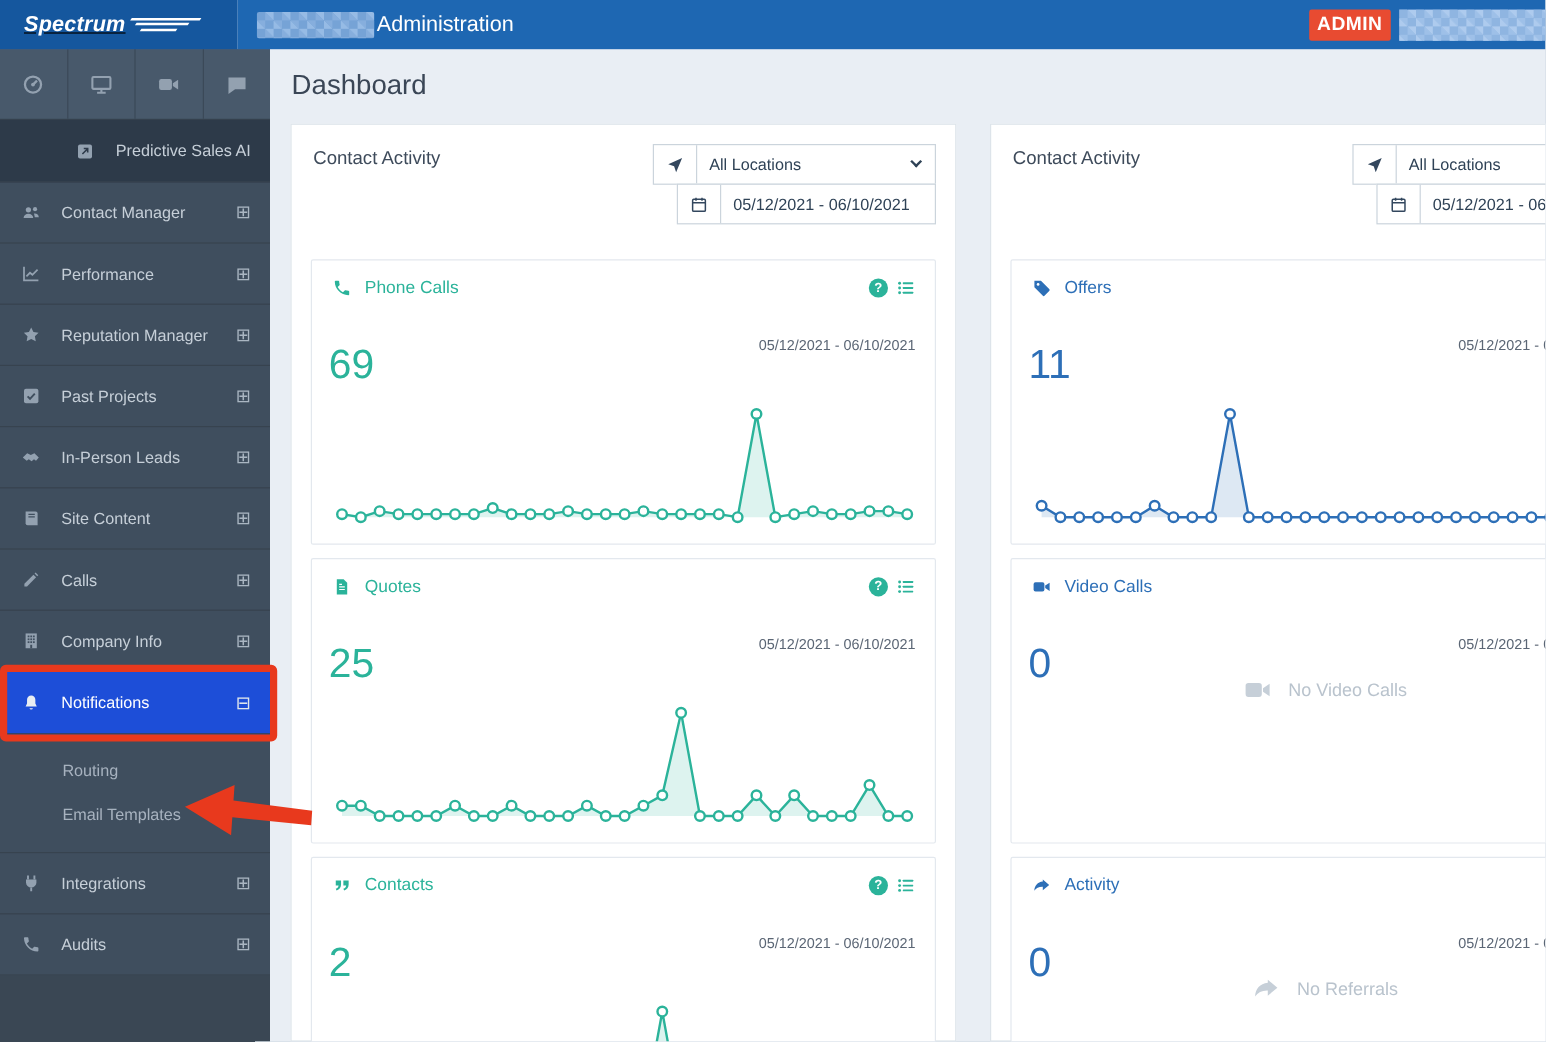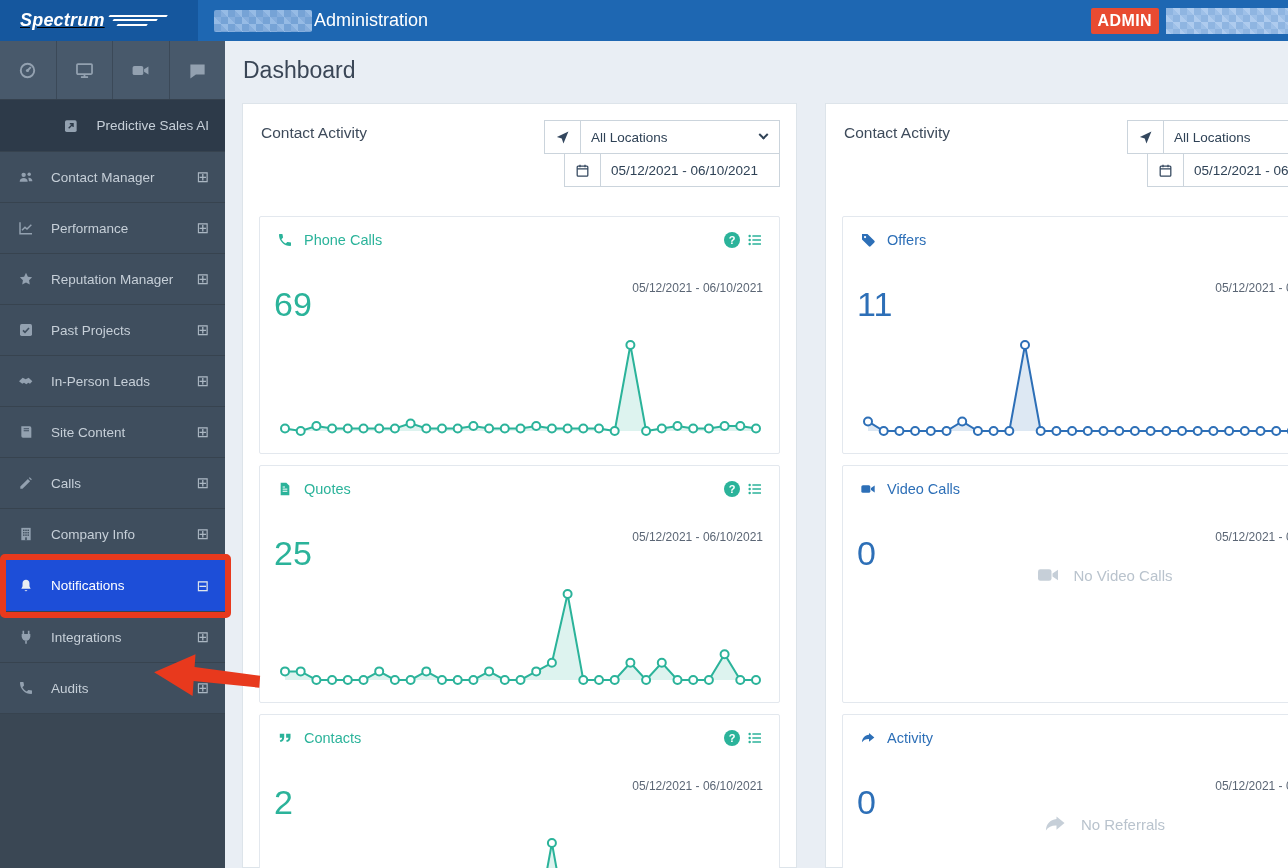--- a/index.html
+++ b/index.html
@@ -313,20 +313,24 @@
         </svg>
       <span class="nav-label">Company Info</span>
       <span class="nav-toggle">⊞</span>
     </div>
     <div class="nav-item nav-active">
       <svg>
           <use href="#i-bell"></use>
         </svg>
       <span class="nav-label">Notifications</span>
       <span class="nav-toggle">⊟</span>
+    </div>
+    <div class="subnav">
+      <div class="subnav-item">Routing</div>
+      <div class="subnav-item">Email Templates</div>
     </div>
     <div class="nav-item">
       <svg>
           <use href="#i-plug"></use>
         </svg>
       <span class="nav-label">Integrations</span>
       <span class="nav-toggle">⊞</span>
     </div>
     <div class="nav-item">
       <svg>

